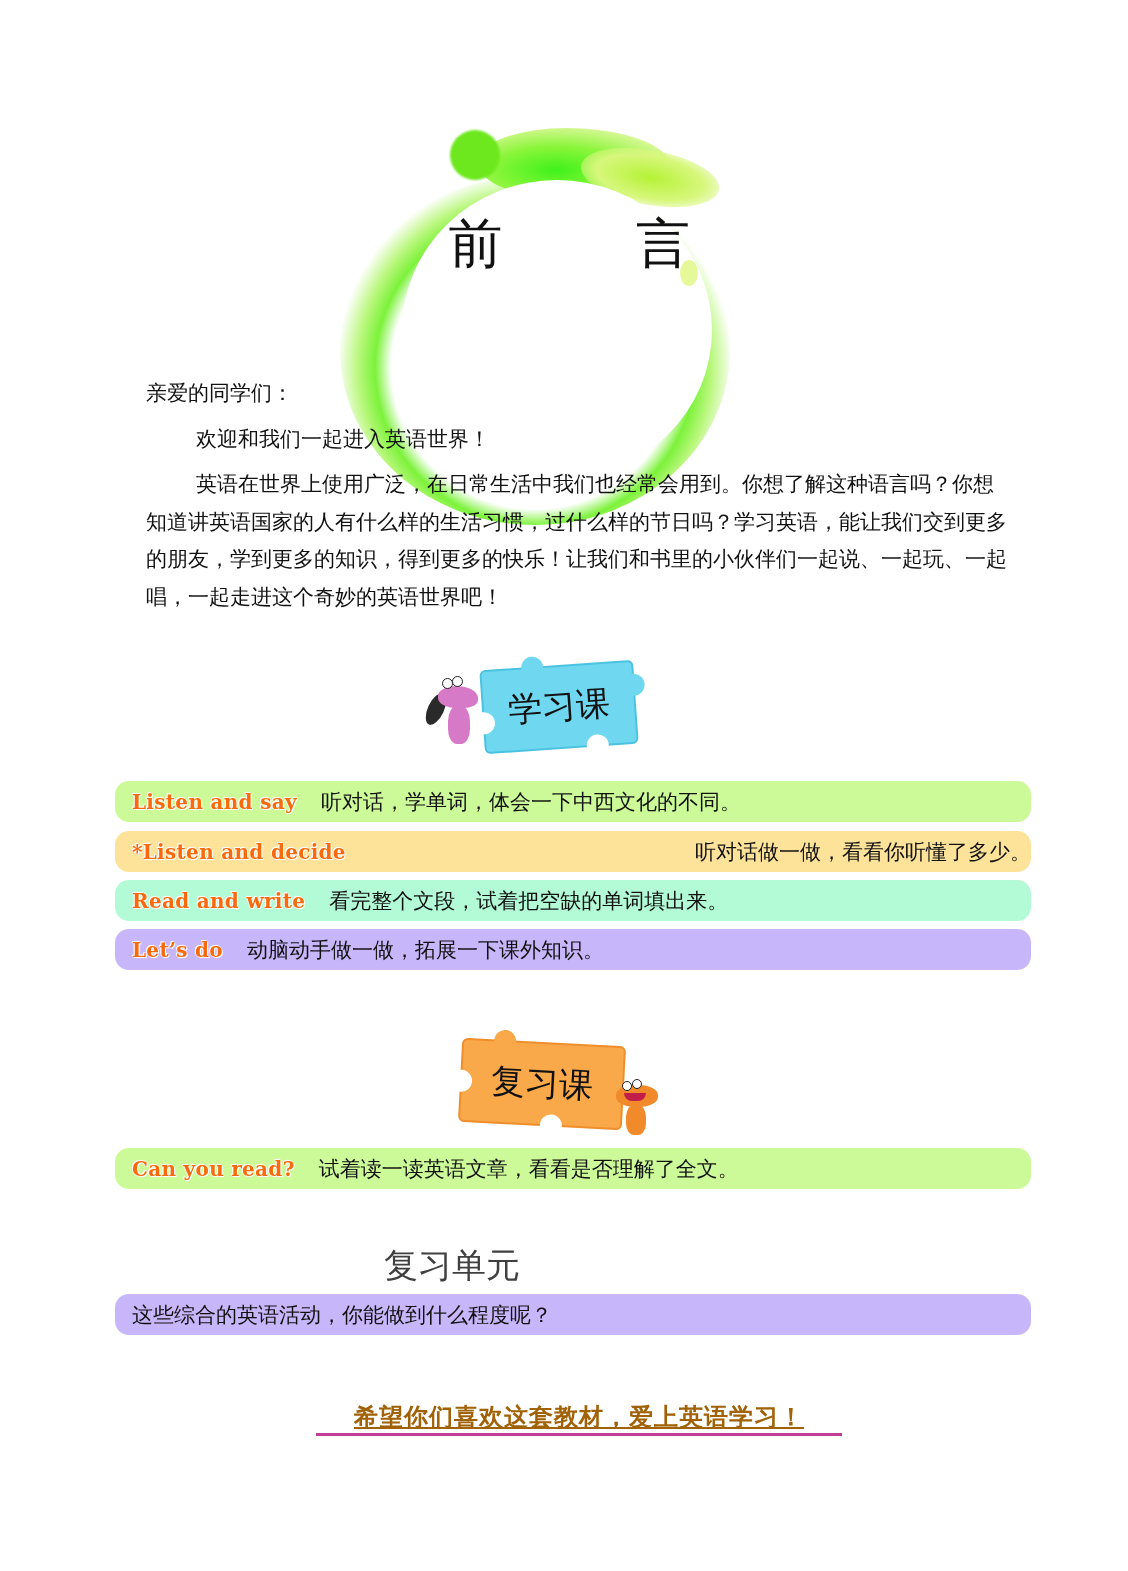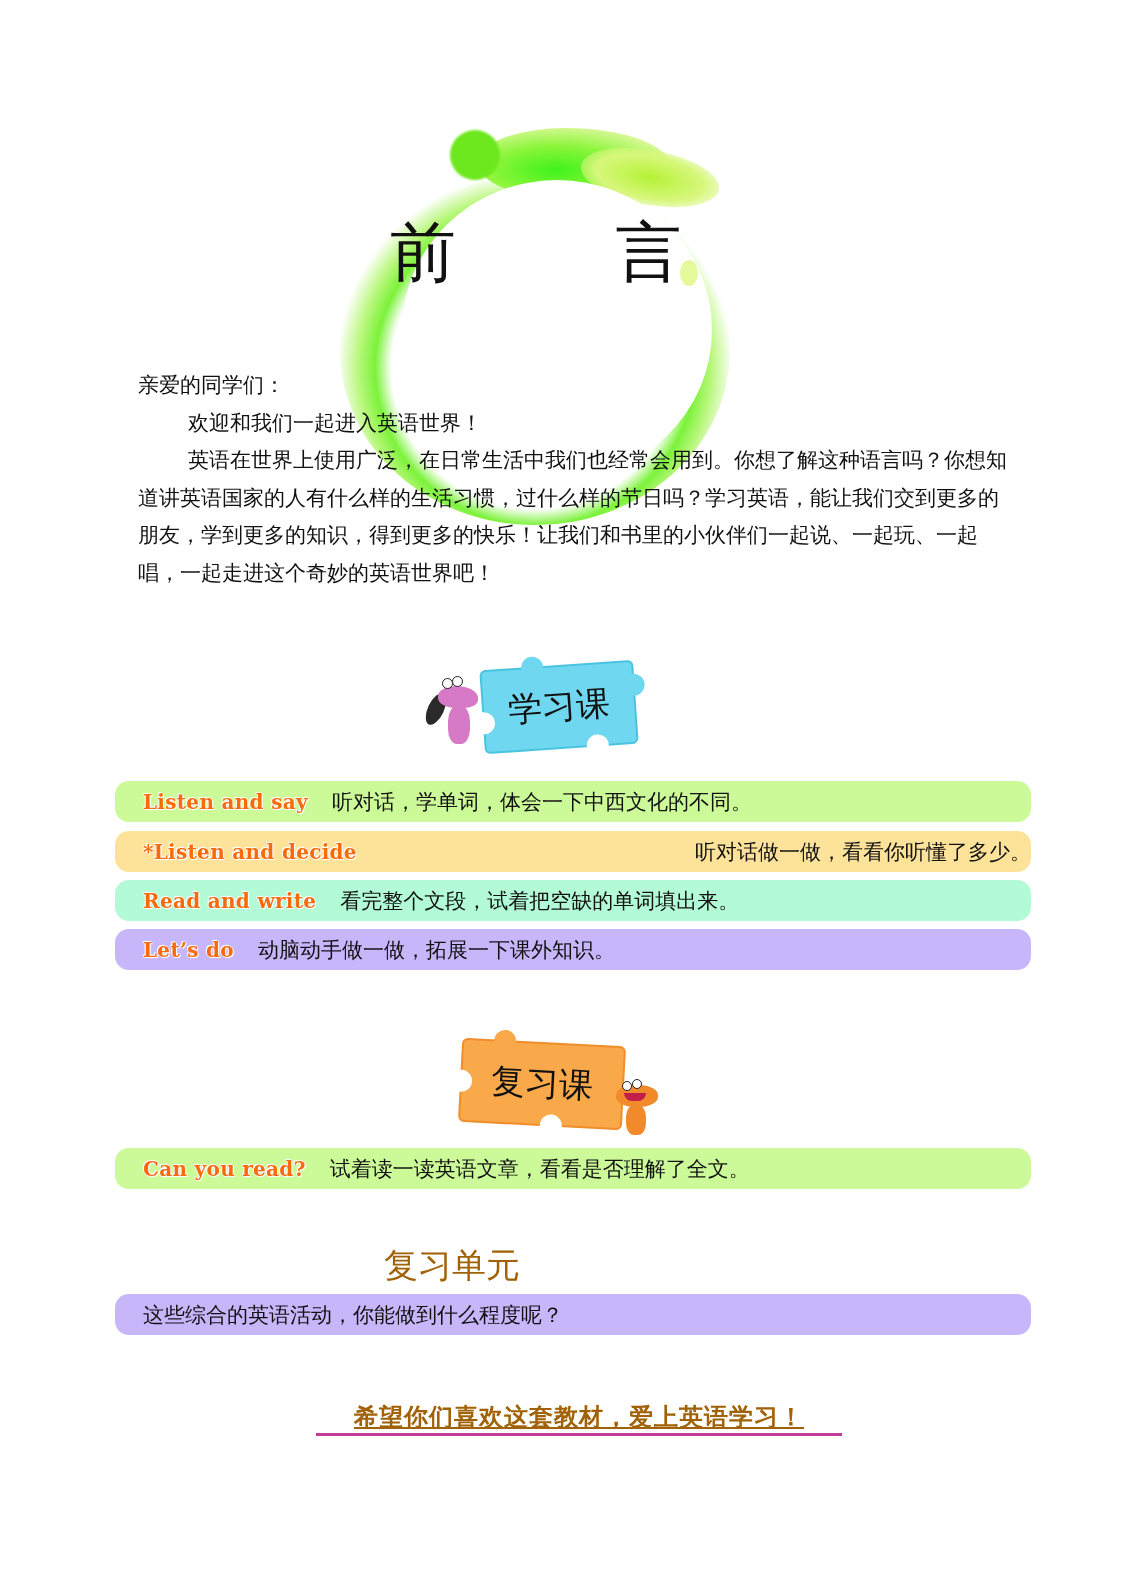--- a/index.html
+++ b/index.html
@@ -11,27 +11,27 @@
   .blob { position:absolute; border-radius:50%; }
   .blob.arc { left:10px; top:55px; width:390px; height:350px;
               background:radial-gradient(ellipse at 50% 55%, #ffffff 52%, #7cf23a 58%, #b9f77c 64%, rgba(255,255,255,0) 72%); }
   .blob.b1 { left:120px; top:10px; width:50px; height:50px; background:#6ee81e; filter:blur(1px); }
   .blob.b2 { left:150px; top:8px; width:190px; height:70px; border-radius:50% 60% 40% 50%;
              background:radial-gradient(ellipse at 40% 60%, #3ff21a 0%, #8cf53b 40%, #dbf89a 75%, rgba(255,255,255,0) 100%); }
   .blob.b3 { left:250px; top:30px; width:140px; height:55px; border-radius:50%;
              background:radial-gradient(ellipse, #b5f236 0%, #d7f77c 55%, rgba(255,255,255,0) 90%); transform:rotate(10deg); }
   .blob.b4 { left:350px; top:140px; width:18px; height:26px; background:#e6f99a; }
   .white-dome { position:absolute; left:72px; top:60px; width:310px; height:300px; border-radius:50%; background:#fff; }
-  .page-title { position:absolute; left:0; top:88px; width:420px; text-align:left;
-                font-family:Liberation Mono, monospace; font-size:66px; letter-spacing:60px;
+  .page-title { position:absolute; left:0; top:88px; width:420px; text-align:right;
+                font-family:Liberation Serif, serif; font-size:54px; letter-spacing:60px;
                 padding-left:60px; box-sizing:border-box; color:#111; font-weight:300; }
 
   
   .intro { position:absolute; left:138px; top:367px; width:880px; font-size:21px; line-height:37.5px; }
-  .intro p { margin:0; }
+  .intro p { margin:8px; }
   .indent { text-indent:50px; }
 
   
   .badge { position:absolute; }
   .puzzle { position:absolute; border-radius:6px; display:flex; align-items:center; justify-content:center;
             font-family:"DejaVu Sans","Liberation Sans",sans-serif; color:#111; font-size:34px; }
   .puzzle .knob { position:absolute; width:22px; height:22px; border-radius:50%; }
   .study-badge { left:420px; top:650px; width:240px; height:110px; }
   .study-badge .puzzle { left:62px; top:15px; width:150px; height:80px; background:#6fd8f0;
                          transform:rotate(-4deg); border:2px solid #4bc3e0; }
@@ -53,32 +53,32 @@
   .dog .ear { position:absolute; left:-2px; top:14px; width:16px; height:34px; background:#2a2a2a; border-radius:50%; transform:rotate(25deg); }
   .dog .eye { position:absolute; width:9px; height:9px; background:#fff; border:1.5px solid #222; border-radius:50%; }
   .cat { left:172px; top:55px; width:55px; height:65px; }
   .cat .head { position:absolute; left:4px; top:10px; width:42px; height:22px; background:#f08a2a; border-radius:45%; }
   .cat .body { position:absolute; left:14px; top:30px; width:20px; height:30px; background:#f08a2a; border-radius:40%; }
   .cat .mouth { position:absolute; left:12px; top:18px; width:22px; height:8px; background:#c21e4a; border-radius:0 0 10px 10px; }
   .cat .eye { position:absolute; width:8px; height:8px; background:#fff; border:1.5px solid #222; border-radius:50%; }
 
   
   .bar { position:absolute; left:115px; width:916px; height:41px; border-radius:14px;
-         display:flex; align-items:center; box-sizing:border-box; padding-left:28px; }
+         display:flex; align-items:center; box-sizing:border-box; padding-left:17px; }
   .bar .tag { font-family:"DejaVu Serif","Liberation Serif",serif; font-weight:bold; color:#f96a0c;
               font-size:20px; letter-spacing:0.3px; margin-right:24px;
               text-shadow:0 0 2px #fff, 0 0 2px #fff, 1px 1px 0 #fff, -1px -1px 0 #fff; }
   .bar .desc { font-family:Liberation Sans, sans-serif; font-size:21px; color:#111; }
   .c-green { background:#ccfa98; }
   .c-orange { background:#fde29a;justify-content:space-between; }
   .c-mint { background:#b2fbd6; }
   .c-purple { background:#c8b6fb; }
 
   .unit-heading { position:absolute; left:0; top:1243px; width:904px; text-align:center;
-                  font-family:"DejaVu Sans","Liberation Sans",sans-serif; font-size:34px; color:#a16207; }
+                  font-family:"DejaVu Sans","Liberation Sans",sans-serif; font-size:34px; color:#404040; }
 
   .closing { position:absolute; left:316px; top:1401px; width:526px; text-align:center;
              font-family:"DejaVu Sans","Liberation Sans",sans-serif; font-weight:bold; font-size:24px; color:#a16207;
              letter-spacing:1px;text-decoration:underline; }
   .closing-line { position:absolute; left:316px; top:1433px; width:526px; height:3px; background:#c23d97; }
 </style>
 </head>
 <body>
 
 <div class="header-deco">

